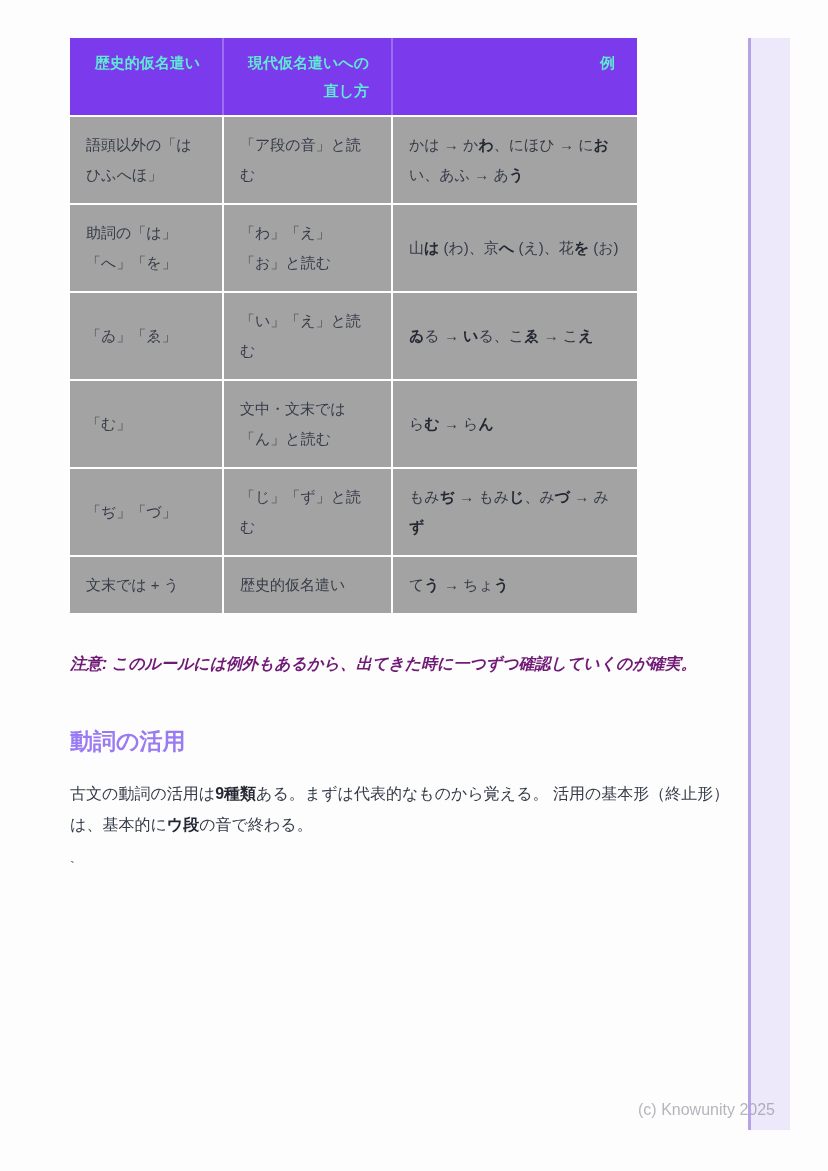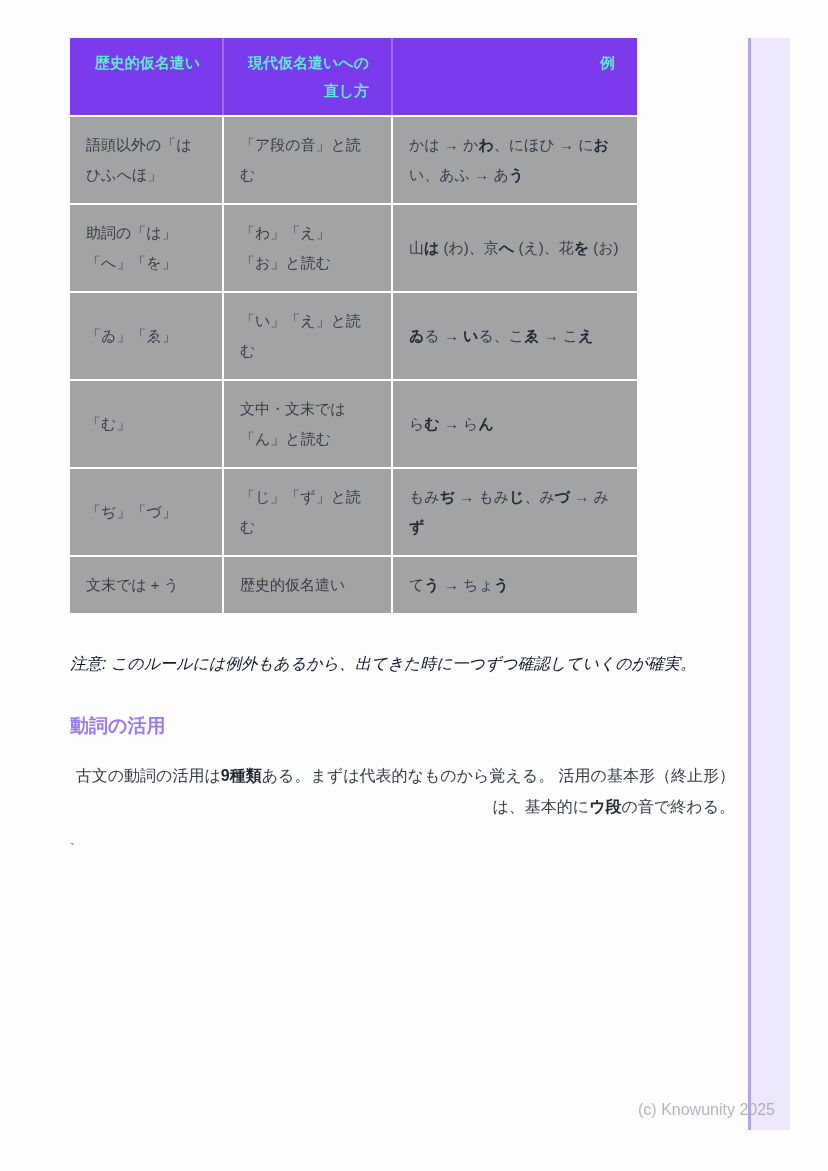--- a/index.html
+++ b/index.html
@@ -58,35 +58,35 @@
   }
   table.kana td:last-child { border-right: none; }
   table.kana b { font-weight: 700; color: #232832; }
   
   .note {
     margin: 36px 0 0 0;
     font-style: italic;
     font-size: 16px;
     line-height: 1.9;
     width: 660px;
-    color: #0f172a;
+    color: #701a75;
+    font-weight: bold;
   }
   .section-heading {
-    margin: 34px 0 0 0;
-    font-size: 19px;
+    margin: 47px 0 0 0;
+    font-size: 23px;
     font-weight: 700;
     color: #9a7af2;
   }
   .body-par {
     margin: 22px 0 0 0;
     font-size: 16px;
     line-height: 1.9;
     width: 665px;
     color: #353b47;
-    text-align: right;
   }
   .body-par b { font-weight: 700; color: #232832; }
   .stray {
     margin: 18px 0 0 0;
     font-size: 15px;
     color: #555a63;
   }
   
   .copyright {
     position: absolute;

